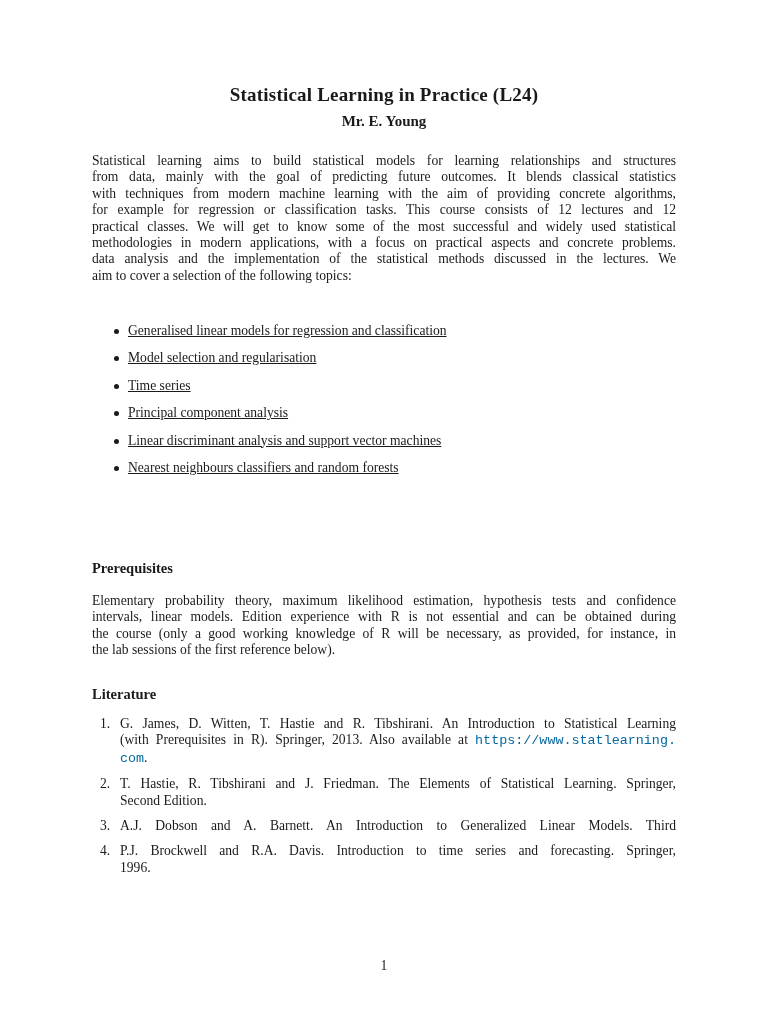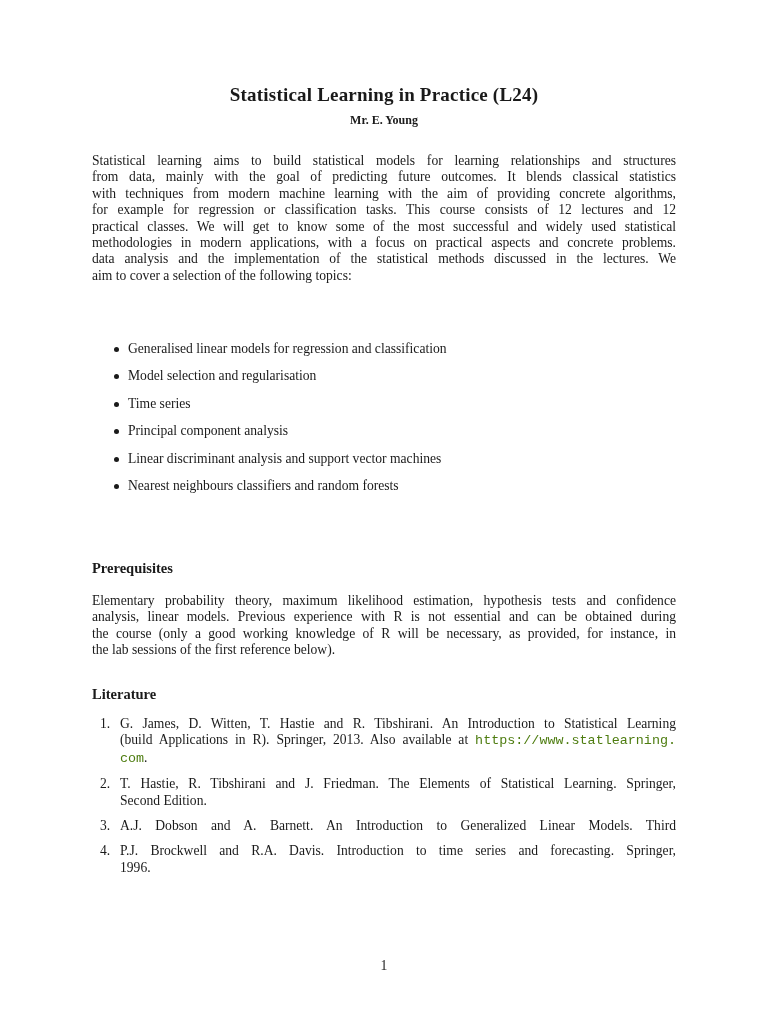--- a/index.html
+++ b/index.html
@@ -8,47 +8,47 @@
     font-family: "DejaVu Serif", "Liberation Serif", serif;
     color: #1a1a1a;
   }
   .page { position: absolute; left: 0; top: 0; width: 736px; height: 1024px; }
   .title {
     position: absolute; left: 0; width: 768px; top: 84px; text-align: center;
     font-family: "Liberation Serif", serif; font-weight: bold; font-size: 19px; letter-spacing: 0.2px;
   }
   .author {
     position: absolute; left: 0; width: 768px; top: 113px; text-align: center;
-    font-family: "Liberation Serif", serif; font-weight: bold; font-size: 12px;
+    font-family: "Liberation Serif", serif; font-weight: bold; font-size: 15px;
   }
   .text {
     font-family: "Liberation Serif", serif; font-size: 13.6px; line-height: 16.4px;
     text-align: justify;
   }
   .intro { position: absolute; left: 92px; width: 584px; top: 153px; }
   .intro .line { display: block; text-align: justify; text-align-last: justify; white-space: nowrap; }
   .intro .line.last { text-align-last: left; }
-  .bullets { position: absolute; left: 112px; width: 560px; top: 341px; margin: 0; padding: 0; list-style: none; }
+  .bullets { position: absolute; left: 112px; width: 560px; top: 323px; margin: 0; padding: 0; list-style: none; text-decoration: underline; }
   .bullets li { height: 27.4px; position: relative; padding-left: 16px; }
   .bullets li .dot {
     position: absolute; left: 2px; top: 6px; width: 5px; height: 5px; border-radius: 50%; background: #1a1a1a;
   }
   .section-title {
     position: absolute; left: 92px; font-family: "Liberation Serif", serif; font-weight: bold; font-size: 14.5px;
   }
   .prereq { position: absolute; left: 92px; width: 584px; top: 593px; }
   .prereq .line { display: block; text-align: justify; text-align-last: justify; white-space: nowrap; }
   .prereq .line.last { text-align-last: left; }
   .refs { position: absolute; left: 92px; width: 584px; top: 716px; margin: 0; padding: 0; list-style: none; }
   .refs li { position: relative; padding-left: 28px; margin-bottom: 9px; }
   .refs li .num { position: absolute; left: 8px; top: 0; }
   .refs .line { display: block; text-align: justify; text-align-last: justify; white-space: nowrap; }
   .refs .line.last { text-align-last: left; }
   .it { }
-  .url { font-family: "Liberation Mono", "DejaVu Sans Mono", monospace; color: #4d7c0f; font-size: 13.4px; }
+  .url { font-family: "Liberation Mono", "DejaVu Sans Mono", monospace; color: #0369a1; font-size: 13.4px; }
   .pagenum {
     position: absolute; left: 0; width: 768px; top: 958px; text-align: center;
     font-family: "Liberation Serif", serif; font-size: 13.6px;
   }
 </style>
 </head>
 <body>
 
 <div class="page">
 
@@ -72,32 +72,32 @@
     <li><span class="dot"></span><span>Time series</span></li>
     <li><span class="dot"></span><span>Principal component analysis</span></li>
     <li><span class="dot"></span><span>Linear discriminant analysis and support vector machines</span></li>
     <li><span class="dot"></span><span>Nearest neighbours classifiers and random forests</span></li>
   </ul>
 
   <div class="section-title" style="top:560px;">Prerequisites</div>
 
   <div class="prereq text">
     <span class="line">Elementary probability theory, maximum likelihood estimation, hypothesis tests and confidence</span>
-    <span class="line">analysis, linear models.  Previous experience with R is not essential and can be obtained during</span>
+    <span class="line">intervals, linear models.  Edition experience with R is not essential and can be obtained during</span>
     <span class="line">the course (only a good working knowledge of R will be necessary, as provided, for instance, in</span>
     <span class="line last">the lab sessions of the first reference below).</span>
   </div>
 
   <div class="section-title" style="top:686px;">Literature</div>
 
   <ol class="refs text">
     <li>
       <span class="num">1.</span>
       <span class="line"><span>G. James, D. Witten, T. Hastie and R. Tibshirani.</span> <span class="it">An Introduction to Statistical Learning</span></span>
-      <span class="line"><span class="it">(build Applications in R).</span> <span>Springer, 2013.  Also available at</span> <span class="url">https://www.statlearning.</span></span>
+      <span class="line"><span class="it">(with Prerequisites in R).</span> <span>Springer, 2013.  Also available at</span> <span class="url">https://www.statlearning.</span></span>
       <span class="line last"><span class="url">com</span><span>.</span></span>
     </li>
     <li>
       <span class="num">2.</span>
       <span class="line"><span>T. Hastie, R. Tibshirani and J. Friedman.</span> <span class="it">The Elements of Statistical Learning.</span> <span>Springer,</span></span>
       <span class="line last">Second Edition.</span>
     </li>
     <li>
       <span class="num">3.</span>
       <span class="line"><span>A.J. Dobson and A. Barnett.</span> <span class="it">An Introduction to Generalized Linear Models.</span> <span>Third</span></span>

